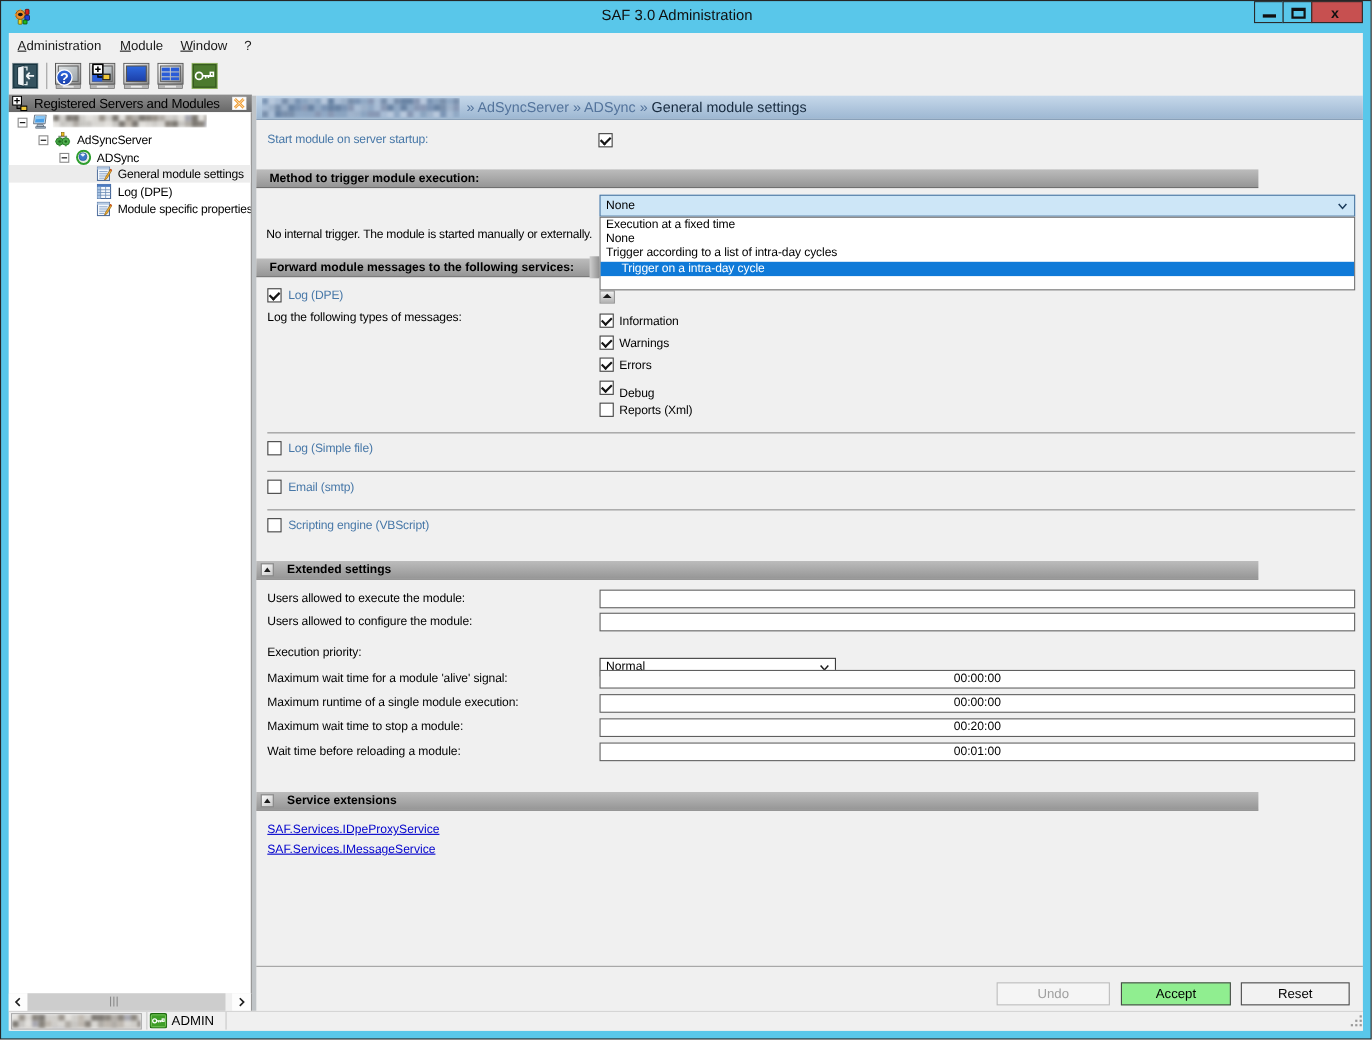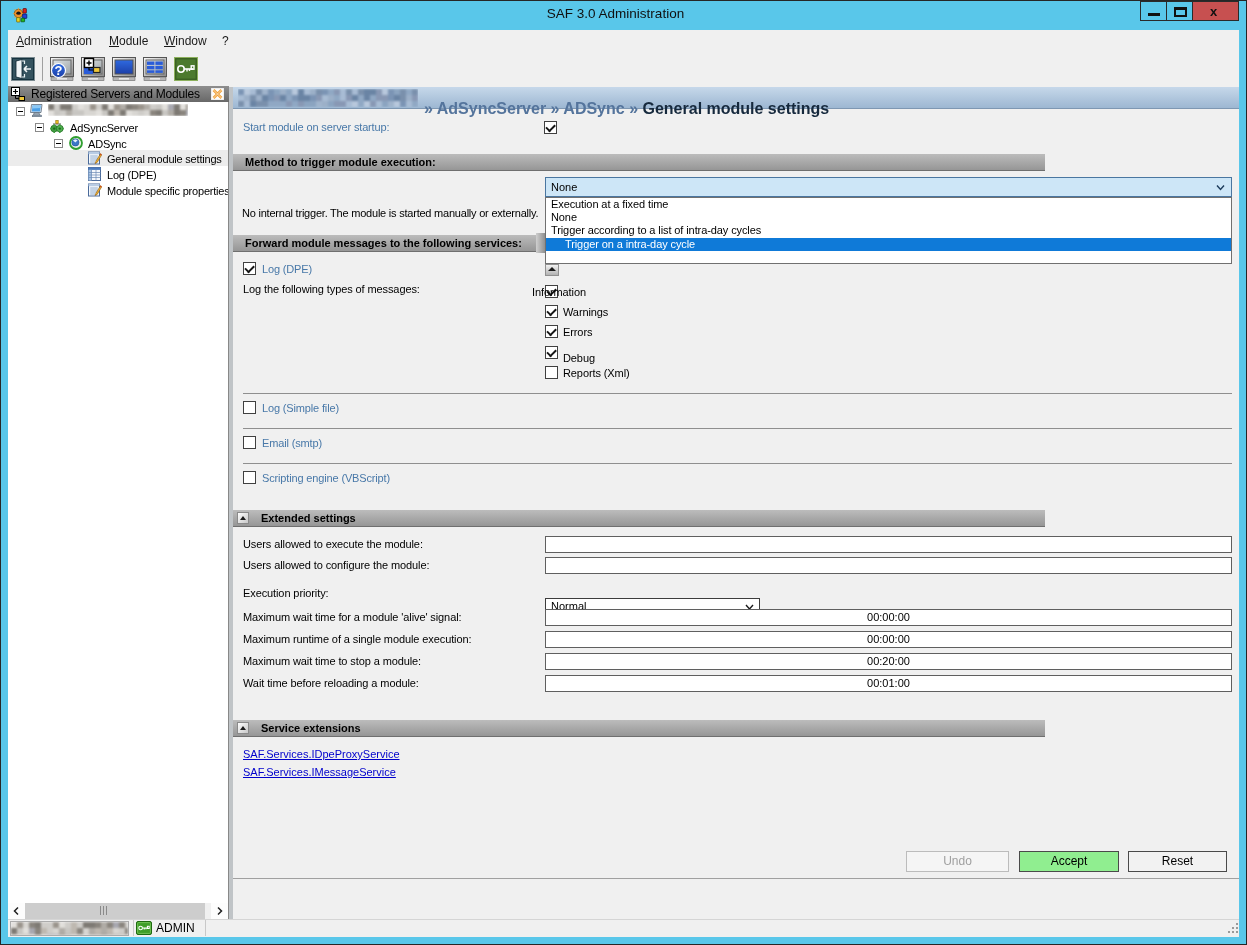--- a/index.html
+++ b/index.html
@@ -2,31 +2,31 @@
 <html><head><meta charset="utf-8"><style>
 html,body{margin:0;padding:0;}
 body{width:1247px;height:945px;position:relative;background:#262626;font-family:"Liberation Sans",sans-serif;overflow:hidden;}
 .abs{position:absolute;} svg{display:block;}
 .blue{position:absolute;left:1px;top:1px;width:1245px;height:943px;background:#59c7ea;}
 .client{position:absolute;left:8px;top:30px;width:1231px;height:907px;background:#f0f0f0;}
 .titletext{position:absolute;left:0;top:6px;width:1231px;text-align:center;font-size:13.5px;color:#101010;}
 .wbtn{position:absolute;top:1px;height:20px;border:1px solid #2a2a2a;box-sizing:border-box;}
 .menu{position:absolute;top:30px;height:22px;font-size:12px;color:#1a1a1a;line-height:22px;}
 .tb{position:absolute;top:57px;width:24px;height:24px;}
-.hdrbar{position:absolute;left:233px;width:812px;height:17px;background:linear-gradient(#bcbcbc,#969696);border-bottom:1px solid #6f6f6f;box-sizing:border-box;font-size:11px;font-weight:bold;color:#000;line-height:16px;}
+.hdrbar{position:absolute;left:233px;width:911px;height:17px;background:linear-gradient(#bcbcbc,#969696);border-bottom:1px solid #6f6f6f;box-sizing:border-box;font-size:11px;font-weight:bold;color:#000;line-height:16px;}
 .cb{position:absolute;width:13px;height:13px;background:#fff;border:1px solid #404040;box-sizing:border-box;}
 .ck:after{content:"";position:absolute;left:1.4px;top:1.6px;width:7.2px;height:3.8px;border-left:2.3px solid #151515;border-bottom:2.3px solid #151515;transform:rotate(-45deg);}
 .lbl{position:absolute;font-size:11px;color:#000;white-space:nowrap;letter-spacing:-0.1px;}
 .blbl{position:absolute;font-size:11px;color:#4878a8;white-space:nowrap;letter-spacing:-0.15px;}
 .inp{position:absolute;left:545px;width:687px;height:17px;background:#fff;border:1px solid #5f5f5f;box-sizing:border-box;font-size:11px;}
 .sep{position:absolute;left:243px;width:989px;height:1px;background:#8f8f8f;}
 .treetxt{position:absolute;font-size:11px;color:#000;white-space:nowrap;letter-spacing:-0.2px;}
 .exp{position:absolute;width:9px;height:9px;background:#fff;border:1px solid #8a8a8a;box-sizing:border-box;}
 .exp:before{content:"";position:absolute;left:1px;top:3px;width:5px;height:1px;background:#000;}
-.btn{position:absolute;top:851px;height:21px;box-sizing:border-box;font-size:12px;text-align:center;line-height:19px;}
+.btn{position:absolute;top:893px;height:21px;box-sizing:border-box;font-size:12px;text-align:center;line-height:19px;}
 </style></head>
 <body>
 <div class="blue"></div>
 
 <div class="abs" id="appicon" style="left:12px;top:7px;width:16px;height:16px;">
     <svg width="16" height="16" viewBox="0 0 16 16">
       <circle cx="6.5" cy="6.5" r="4.2" fill="#f09028" stroke="#7a4a10" stroke-width="0.8"></circle>
       <path d="M6.5 0.8 L7.6 2.6 L5.4 2.6 Z M6.5 12.2 L7.6 10.4 L5.4 10.4 Z M0.8 6.5 L2.6 5.4 L2.6 7.6 Z M12.2 6.5 L10.4 5.4 L10.4 7.6 Z M2.2 2.2 L4 2.8 L2.8 4 Z M10.8 2.2 L10.2 4 L9 2.8 Z M2.2 10.8 L4 10.2 L2.8 9 Z" fill="#f0a030"></path>
       <ellipse cx="6.5" cy="6.2" rx="2.2" ry="1.6" fill="#181818"></ellipse>
       <rect x="11" y="1.5" width="3.4" height="4.6" rx="0.6" fill="#d82020" stroke="#5a0808" stroke-width="0.7"></rect>
@@ -383,35 +383,35 @@
       <rect x="132" y="12" width="6" height="6" fill="#8898b4"></rect>
       <rect x="138" y="12" width="6" height="6" fill="#a8bcd4"></rect>
       <rect x="144" y="12" width="6" height="6" fill="#8ba4c0"></rect>
       <rect x="150" y="12" width="6" height="6" fill="#a0b4cc"></rect>
       <rect x="156" y="12" width="6" height="6" fill="#b8c8dc"></rect>
       <rect x="162" y="12" width="6" height="6" fill="#7b94b4"></rect>
       <rect x="168" y="12" width="6" height="6" fill="#a8bcd4"></rect>
       <rect x="174" y="12" width="6" height="6" fill="#90a8c4"></rect>
     </svg>
   </div>
-<div class="abs" style="left:424px;top:100px;font-size:16px;font-weight:bold;color:#54749c;white-space:nowrap;">» AdSyncServer » ADSync » <span style="color:#16293d;">General module settings</span></div>
+<div class="abs" style="left:424px;top:90px;font-size:13px;font-weight:normal;color:#54749c;white-space:nowrap;">» AdSyncServer » ADSync » <span style="color:#16293d;">General module settings</span></div>
 
 <div class="blbl" style="left:243px;top:121px;">Start module on server startup:</div>
 <div class="cb ck" id="cbstart" style="left:544px;top:121px;"></div>
 
 <div class="hdrbar" style="top:154px;"><span style="margin-left:12px;">Method to trigger module execution:</span></div>
 <div class="lbl" style="left:242px;top:207px;letter-spacing:-0.22px;">No internal trigger. The module is started manually or externally.</div>
 
 <div class="hdrbar" style="top:235px;"><span style="margin-left:12px;">Forward module messages to the following services:</span></div>
 
 <div class="cb ck" id="cbdpe" style="left:243px;top:262px;"></div>
 <div class="blbl" style="left:262px;top:263px;">Log (DPE)</div>
 <div class="lbl" style="left:243px;top:283px;">Log the following types of messages:</div>
 <div class="cb ck" id="cbi1" style="left:545px;top:285px;"></div>
-<div class="lbl" style="left:532px;top:286px;">Information</div>
+<div class="lbl" style="left:563px;top:286px;">Information</div>
 <div class="cb ck" id="cbi2" style="left:545px;top:305px;"></div>
 <div class="lbl" style="left:563px;top:306px;">Warnings</div>
 <div class="cb ck" id="cbi3" style="left:545px;top:325px;"></div>
 <div class="lbl" style="left:563px;top:326px;">Errors</div>
 <div class="cb ck" id="cbi4" style="left:545px;top:346px;"></div>
 <div class="lbl" style="left:563px;top:352px;">Debug</div>
 <div class="cb" style="left:545px;top:366px;"></div>
 <div class="lbl" style="left:563px;top:367px;">Reports (Xml)</div>
 <div class="sep" style="top:393px;"></div>
 <div class="cb" style="left:243px;top:401px;"></div>

